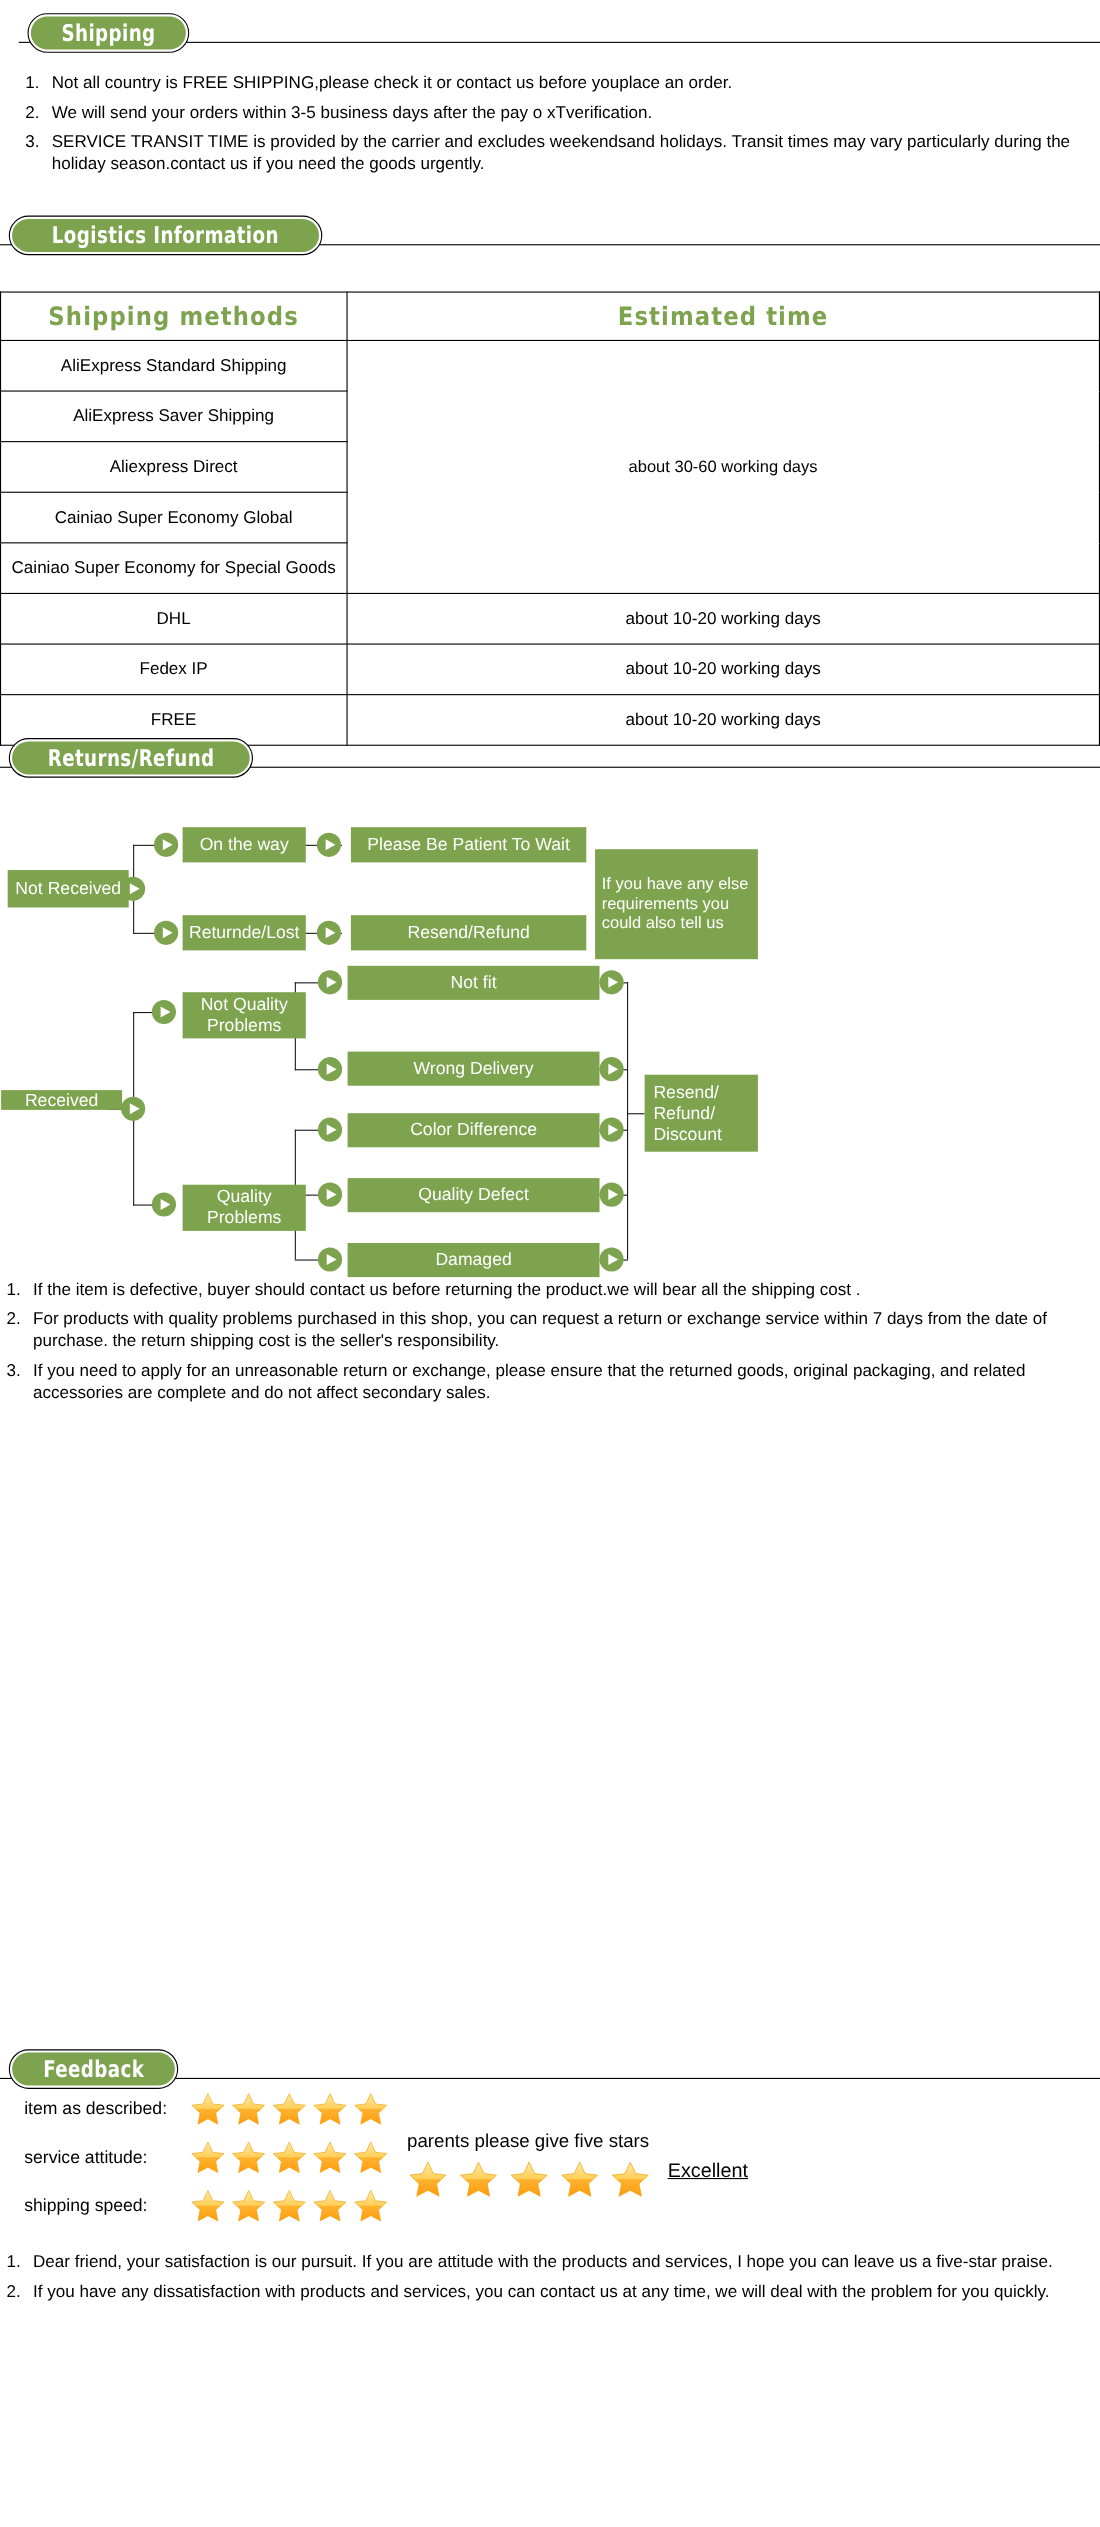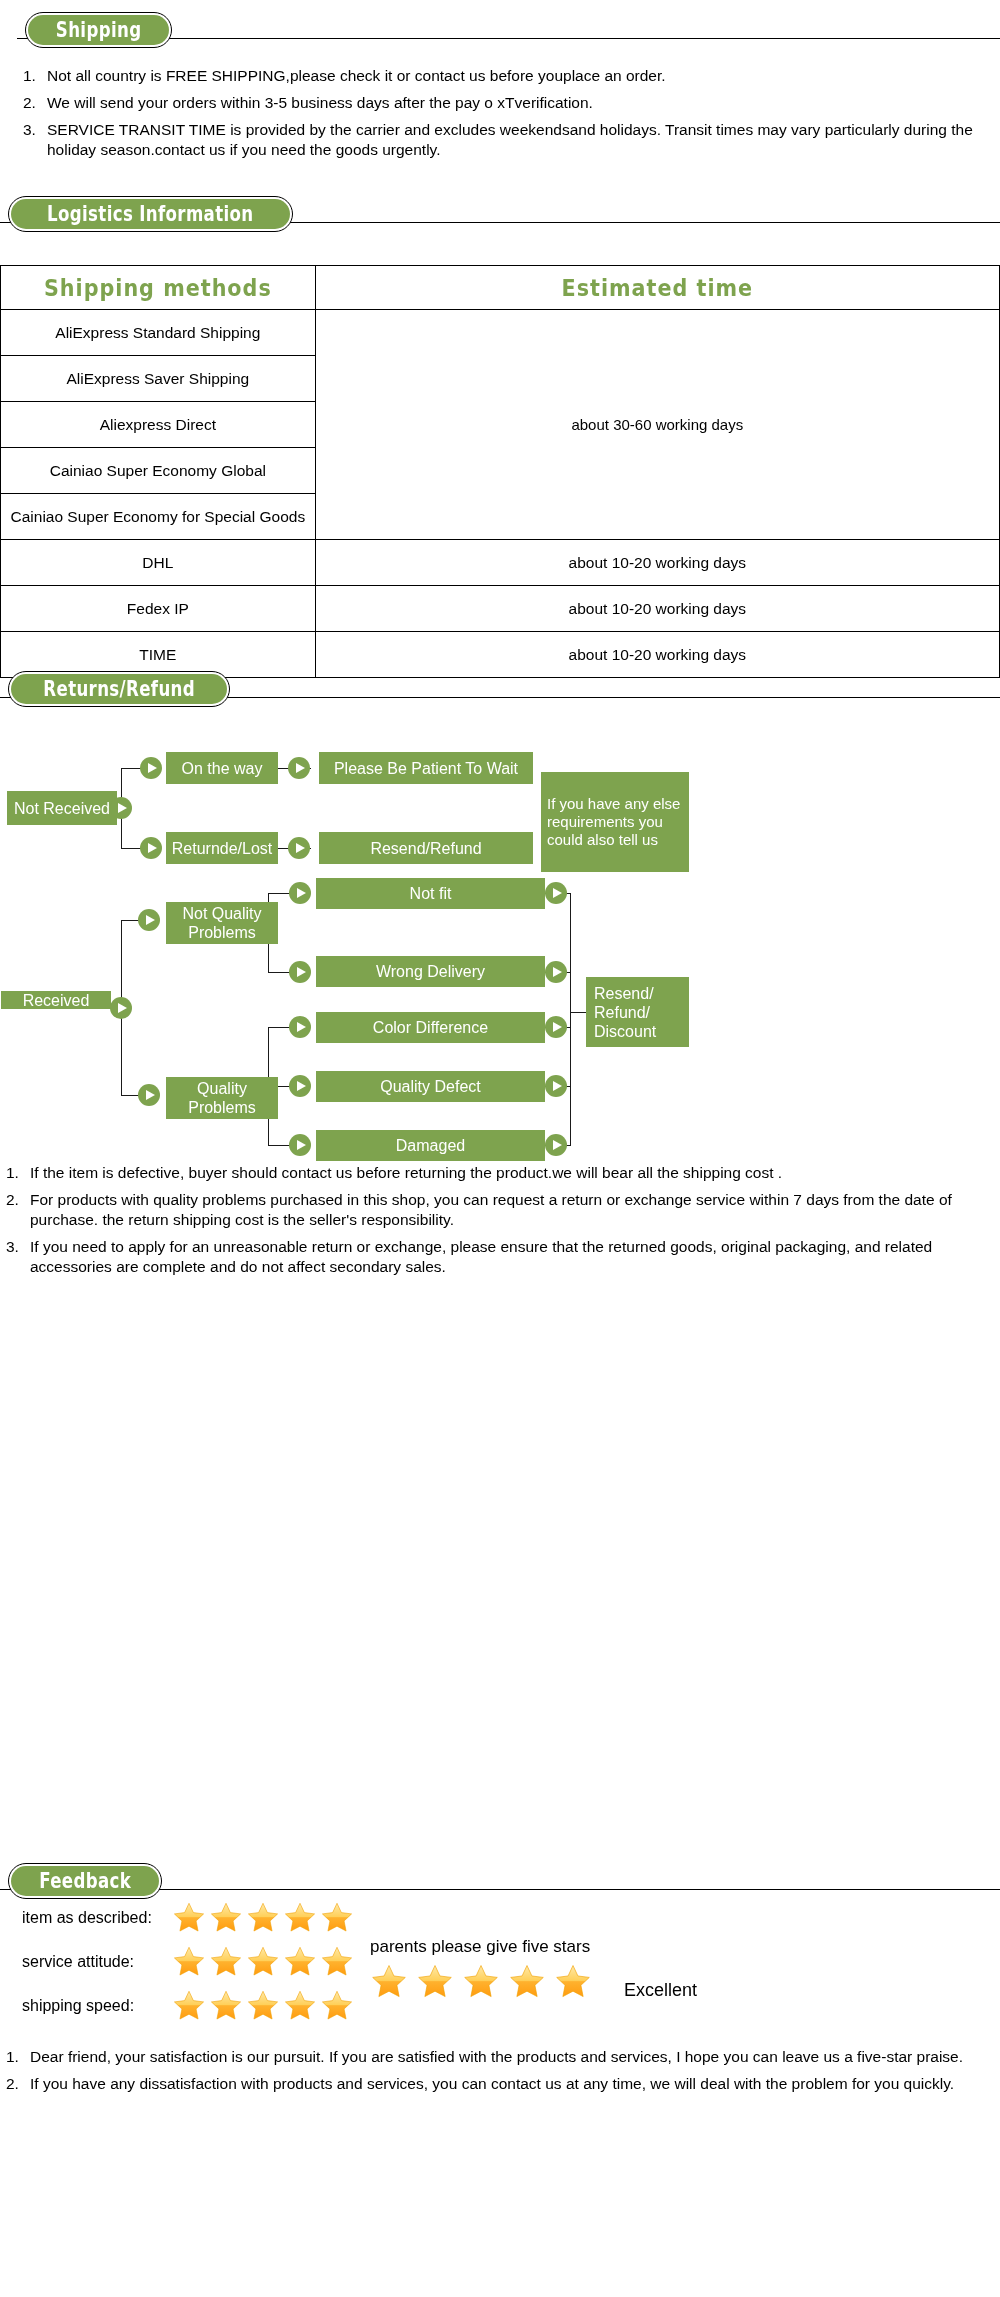--- a/index.html
+++ b/index.html
@@ -187,21 +187,21 @@
     </tr>
     <tr>
       <td>DHL</td>
       <td>about 10-20 working days</td>
     </tr>
     <tr>
       <td>Fedex IP</td>
       <td>about 10-20 working days</td>
     </tr>
     <tr>
-      <td>TIME</td>
+      <td>FREE</td>
       <td>about 10-20 working days</td>
     </tr>
   </tbody>
     </table>
 </div>
 
 <div style="position:absolute; left:0; top:667px; width:1000px;">
   <div class="banner-row">
     <div class="banner-rule"></div>
     <div class="banner">
@@ -527,21 +527,21 @@
                 </linearGradient>
               </defs>
               <path d="M12 1.6l3.1 6.6 7.2.9-5.3 5 1.4 7.1L12 17.8 5.6 21.2 7 14.1 1.7 9.1l7.2-.9z" fill="url(#ga)" stroke="#f0a000" stroke-width="0.4"></path>
             </svg>
           </span>
       </div>
     </div>
 
     <div style="position:absolute; left:370px; top:36px;">
       <div style="font-size:17px;">parents please give five stars</div>
-      <div style="display:flex; align-items:flex-end; gap:24px; margin-top:6px;">
+      <div style="display:flex; align-items:flex-start; gap:7px; margin-top:6px;text-decoration:underline;">
         <span class="stars" style="gap:8px;">
             <svg class="star-sm" viewBox="0 0 24 24" width="38" height="38">
               <defs>
                 <linearGradient id="gb" x1="0" y1="0" x2="0" y2="1">
                   <stop offset="0%" stop-color="#ffe9a8"></stop>
                   <stop offset="48%" stop-color="#ffd05a"></stop>
                   <stop offset="52%" stop-color="#ffb22e"></stop>
                   <stop offset="100%" stop-color="#ff9c10"></stop>
                 </linearGradient>
               </defs>
@@ -593,20 +593,20 @@
             </svg>
           </span>
         <span style="font-size:18px; margin-left:8px;">Excellent</span>
       </div>
     </div>
   </div>
 
   <ol class="nlist" style="margin-top:4px;">
     <li>
       <span class="num">1.</span>
-      <span>Dear friend, your satisfaction is our pursuit. If you are satisfied with the products and services, I hope you can leave us a five-star praise.</span>
+      <span>Dear friend, your satisfaction is our pursuit. If you are attitude with the products and services, I hope you can leave us a five-star praise.</span>
     </li>
     <li>
       <span class="num">2.</span>
       <span>If you have any dissatisfaction with products and services, you can contact us at any time, we will deal with the problem for you quickly.</span>
     </li>
   </ol>
 </div>
 
 </body></html>

